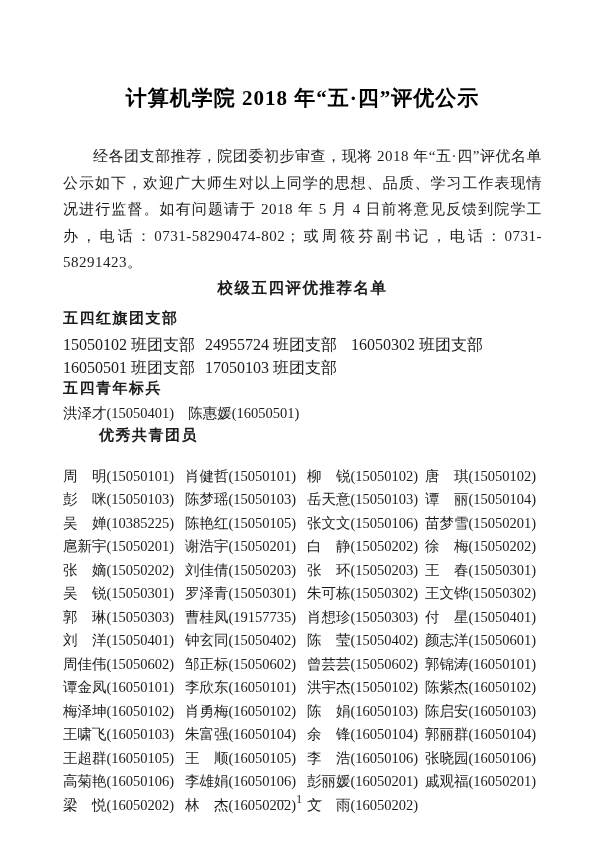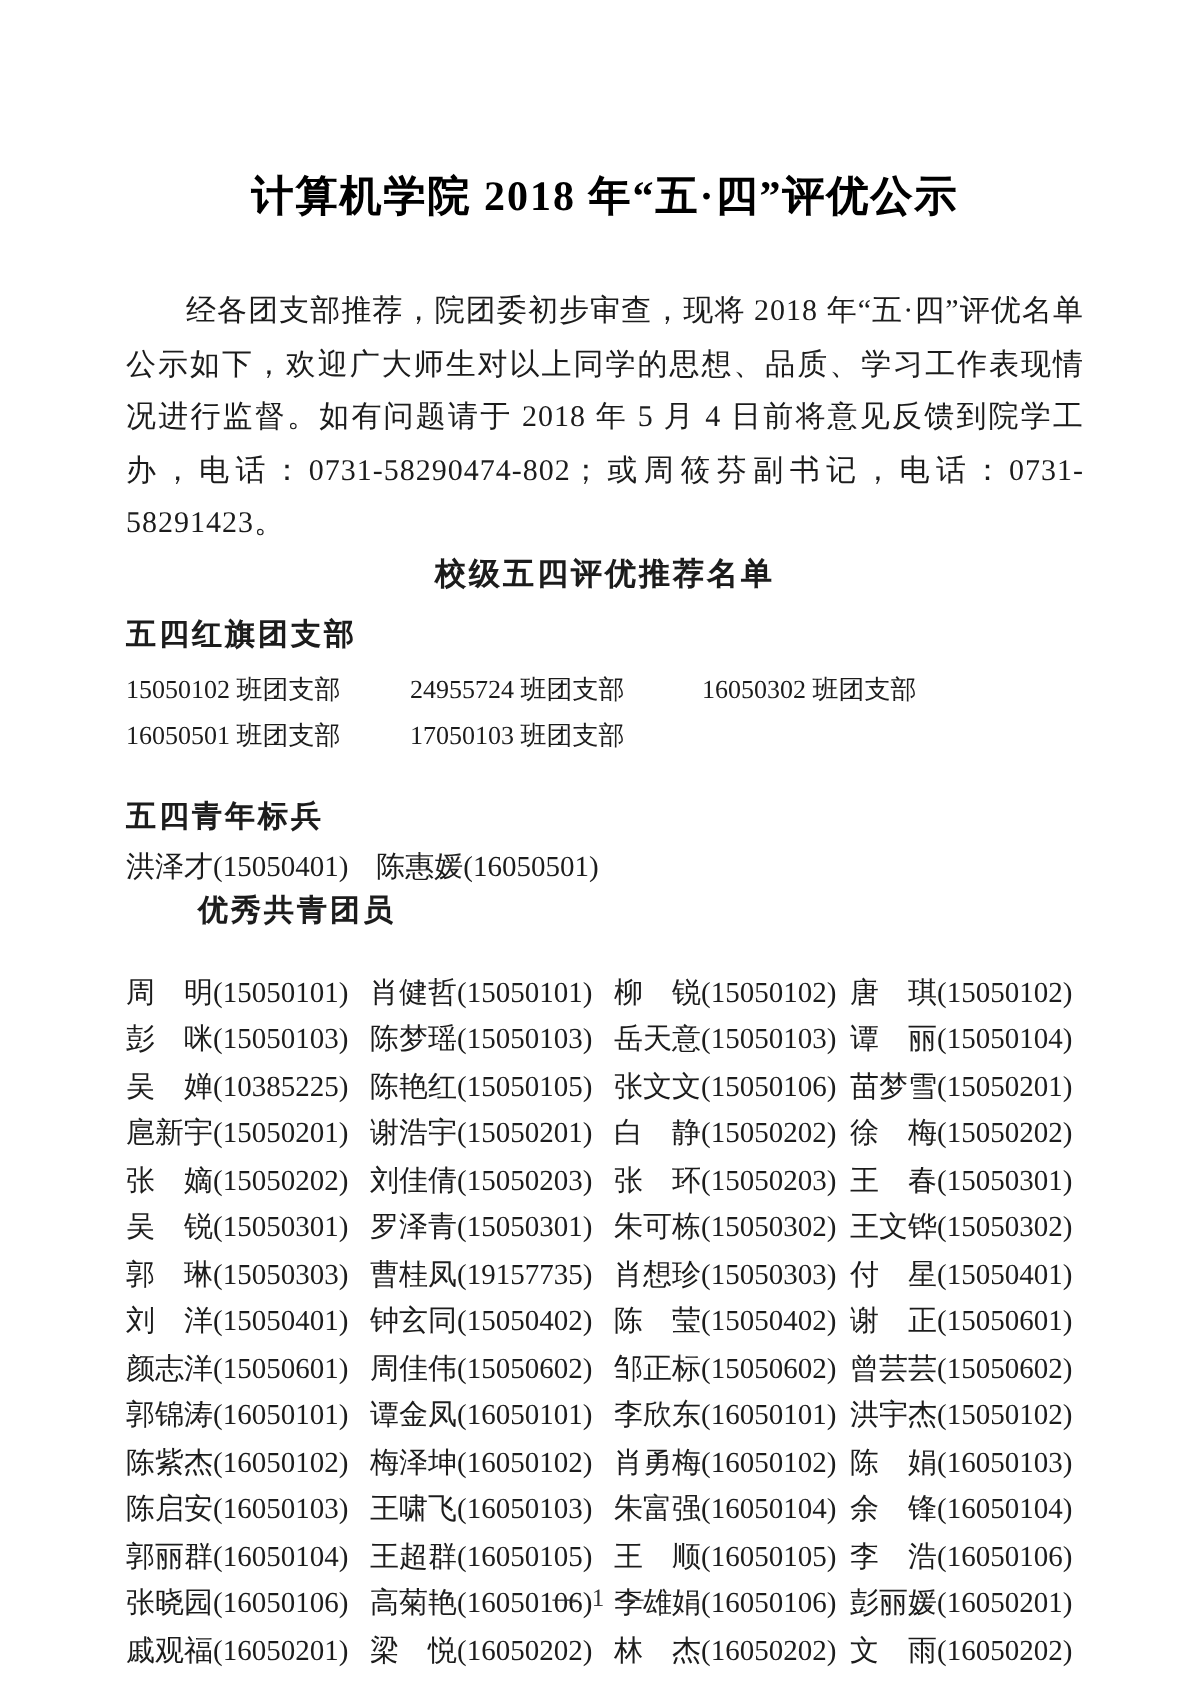--- a/index.html
+++ b/index.html
@@ -48,27 +48,27 @@
     letter-spacing: 1.5px;
   }
   .section-heading {
     margin: 0;
     font-size: 15px;
     line-height: 16px;
     font-weight: bold;
     letter-spacing: 1.5px;
   }
   .heading-red-flag   { margin-top: 12px; }
-  .heading-youth      { margin-top: 21px; }
+  .heading-youth      { }
   .heading-outstanding{ margin-top: 5px; margin-left: 36px; }
   .branch-grid {
     margin-top: 7px;
     display: grid;
     grid-template-columns: 142px 146px auto;
-    font-size: 13px;
+    font-size: 16px;
     line-height: 23.5px;
   }
   .member-inline {
     margin-top: 8px;
     font-size: 14.5px;
     line-height: 18px;
   }
   .member-inline span { margin-right: 14px; }
   .name-grid {
     margin-top: 22px;
@@ -141,21 +141,20 @@
       <span>罗泽青(15050301)</span>
       <span>朱可栋(15050302)</span>
       <span>王文铧(15050302)</span>
       <span>郭　琳(15050303)</span>
       <span>曹桂凤(19157735)</span>
       <span>肖想珍(15050303)</span>
       <span>付　星(15050401)</span>
       <span>刘　洋(15050401)</span>
       <span>钟玄同(15050402)</span>
       <span>陈　莹(15050402)</span>
-      <span>谢　正(15050601)</span>
       <span>颜志洋(15050601)</span>
       <span>周佳伟(15050602)</span>
       <span>邹正标(15050602)</span>
       <span>曾芸芸(15050602)</span>
       <span>郭锦涛(16050101)</span>
       <span>谭金凤(16050101)</span>
       <span>李欣东(16050101)</span>
       <span>洪宇杰(15050102)</span>
       <span>陈紫杰(16050102)</span>
       <span>梅泽坤(16050102)</span>

